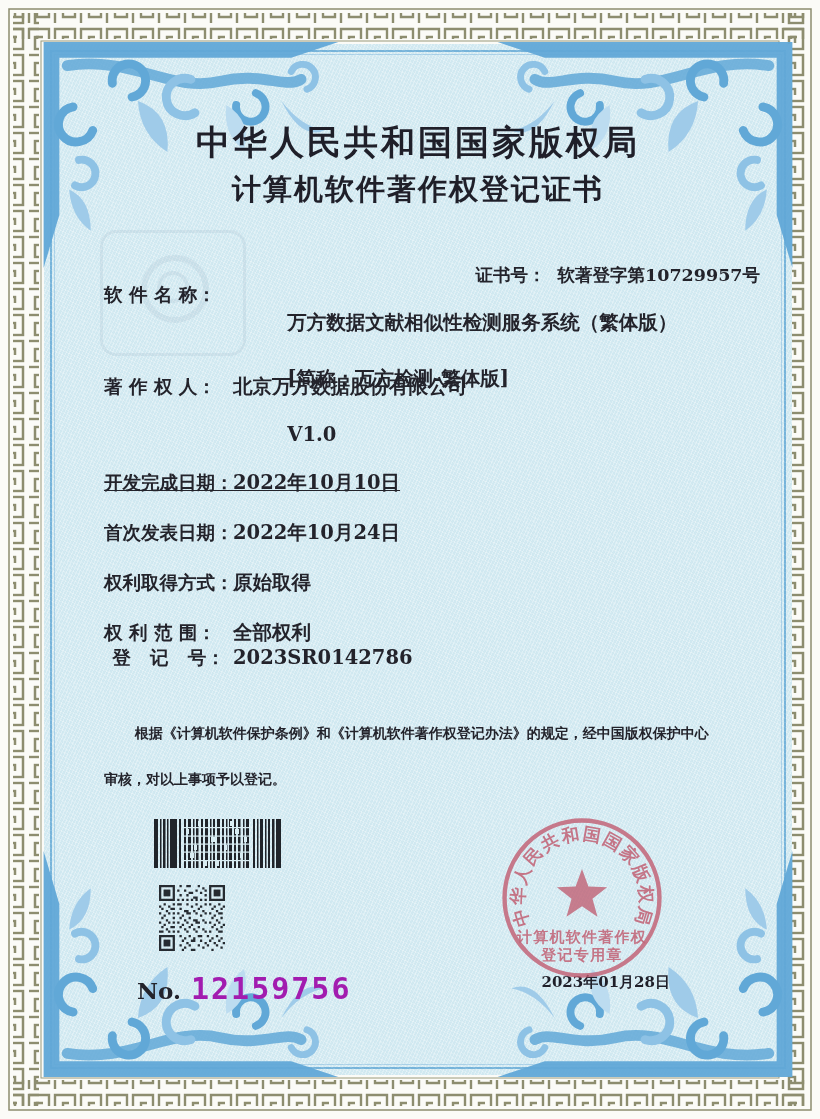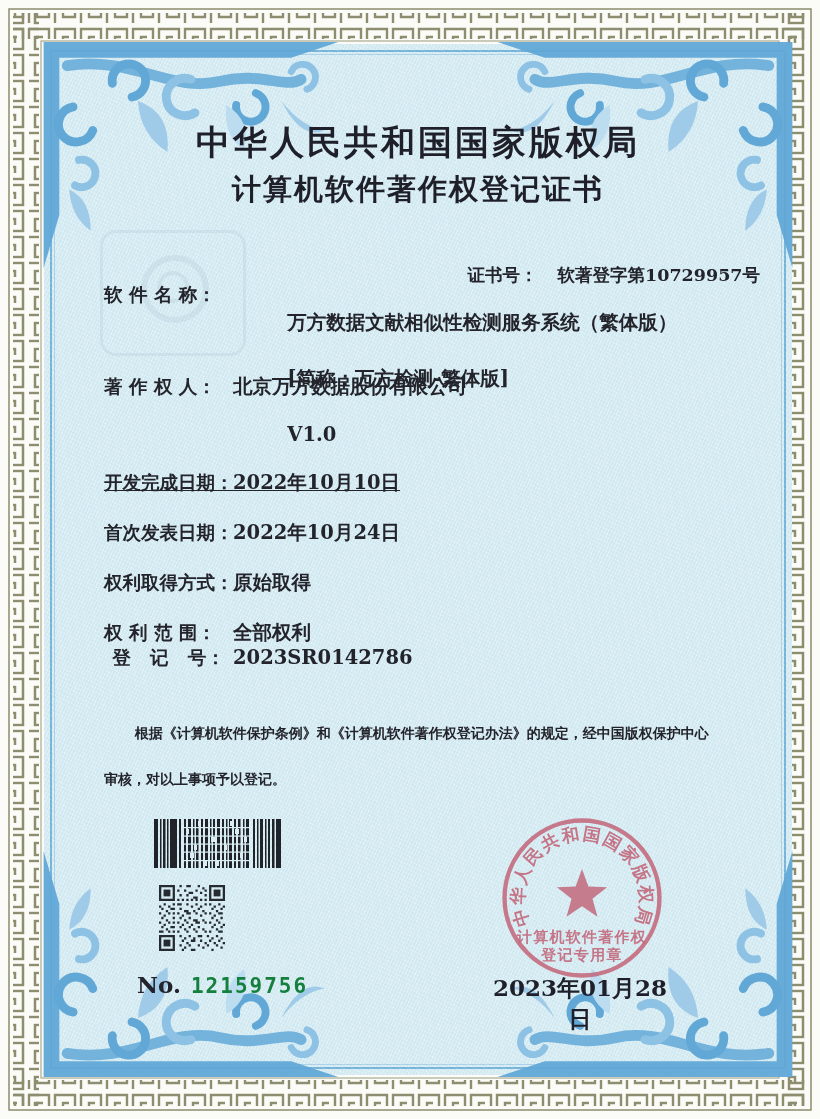--- a/index.html
+++ b/index.html
@@ -23,35 +23,35 @@
   .content{position:absolute;inset:0;z-index:10;}
   .wm{position:absolute;left:100px;top:230px;width:140px;height:120px;border:3px solid rgba(165,190,205,.5);
       border-radius:16px;opacity:.45;}
   .wm .c{position:absolute;left:38px;top:22px;width:56px;height:56px;border:6px solid rgba(165,190,205,.5);border-radius:50%;}
   .wm .c2{position:absolute;left:54px;top:38px;width:24px;height:24px;border:4px solid rgba(165,190,205,.5);border-radius:50%;}
   .title{position:absolute;top:120px;left:0;right:0;text-align:center;font-size:34px;font-weight:bold;
          letter-spacing:3px;color:#1f1f29;}
   .subtitle{position:absolute;top:170px;left:0;right:0;text-align:center;font-size:29px;font-weight:bold;
          letter-spacing:2px;color:#1f1f29;}
   .certno{position:absolute;top:243px;right:76px;font-size:17.5px;font-weight:bold;white-space:pre;}
-  .certno .v{margin-left:20px;}
+  .certno .v{margin-left:12px;}
   .row{position:absolute;left:104px;display:flex;font-weight:bold;}
   .row .label{flex:none;width:129px;white-space:pre;font-size:18.5px;line-height:28px;}
   .row .value{font-size:19.5px;line-height:28px;white-space:pre;}
   .r-name{top:281px;} .r-owner{top:373px;} .r-dev{top:469px;text-decoration:underline;} .r-pub{top:519px;justify-content:flex-end;}
   .r-acq{top:569px;text-align:center;} .r-scope{top:619px;} .r-reg{top:644px;text-align:center;}
   .statement{position:absolute;top:710px;left:104px;width:616px;font-size:14px;line-height:46px;
          font-weight:bold;text-indent:2.2em;color:#23232b;}
   .barcode{position:absolute;left:154px;top:819px;width:127px;height:49px;}
   .qr{position:absolute;left:159px;top:885px;width:66px;height:66px;}
   .serial{position:absolute;left:137px;top:971px;font-size:23px;font-weight:bold;}
-  .serial .num{color:#15803d;font-family:"DejaVu Sans Mono","Liberation Mono",monospace;
-         font-weight:bold;letter-spacing:2px;margin-left:10px;font-size:21px;}
+  .serial .num{color:#a21caf;font-family:"DejaVu Sans Mono","Liberation Mono",monospace;
+         font-weight:bold;letter-spacing:2px;margin-left:10px;font-size:30px;}
   .seal{position:absolute;left:494px;top:810px;width:176px;height:176px;z-index:12;opacity:.9;}
-  .issuedate{position:absolute;left:490px;top:973px;width:180px;text-align:center;font-size:23px;
+  .issuedate{position:absolute;left:490px;top:973px;width:180px;text-align:right;font-size:15px;
          font-weight:bold;color:#1f1f29;z-index:11;}
 </style>
 </head>
 <body>
 
 <div class="page">
 
   <svg class="borderfill" width="820" height="1119" viewBox="0 0 820 1119">
     <defs>
       <pattern id="gkh" width="26" height="26" patternUnits="userSpaceOnUse">

